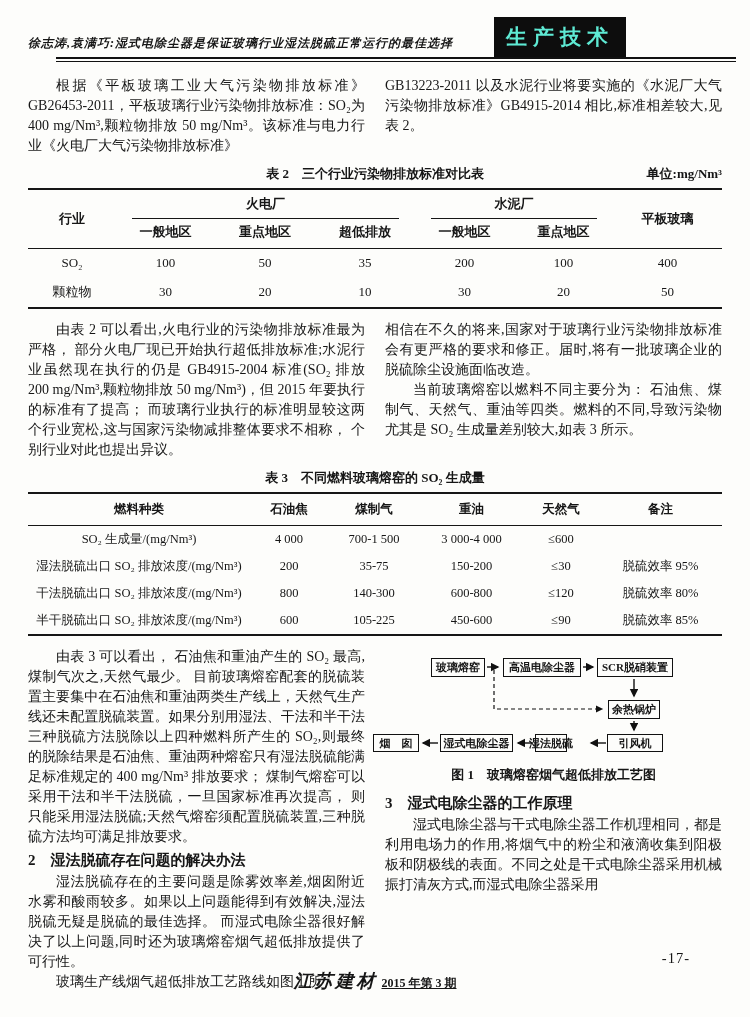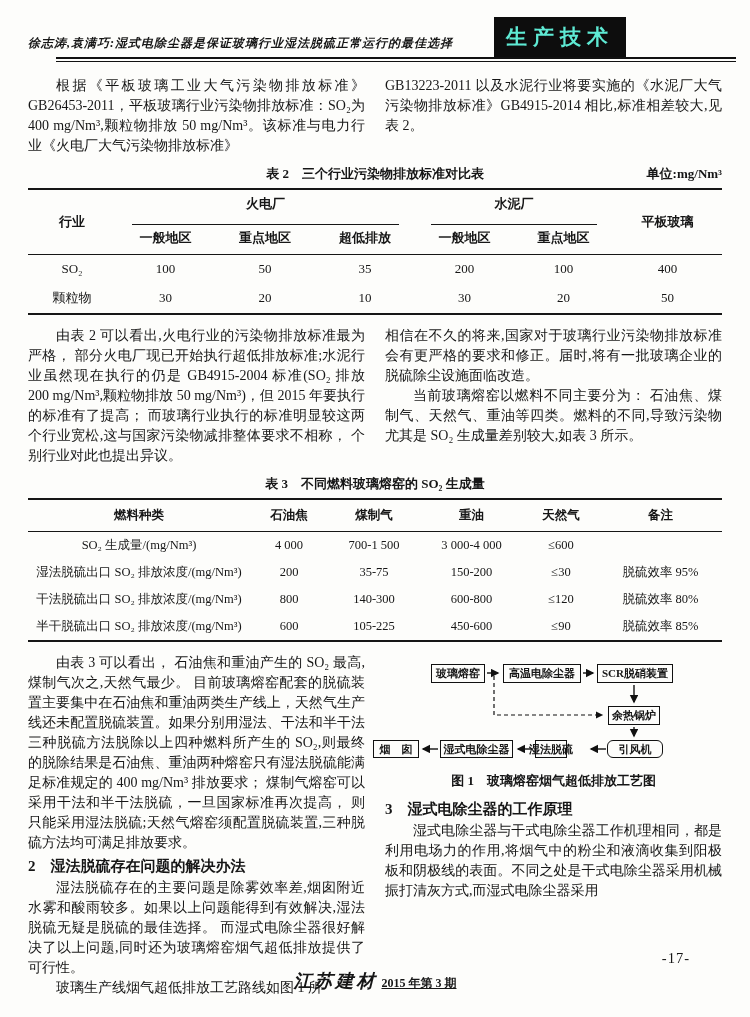--- a/index.html
+++ b/index.html
@@ -41,21 +41,21 @@
   
   .tbl-block{margin:9px 0 0;}
   .tbl-caption{position:relative;text-align:center;font-size:13px;font-weight:bold;margin-bottom:5px;}
   .tbl-unit{position:absolute;right:0;top:0;font-weight:bold;font-size:13px;}
   table{width:100%;border-collapse:collapse;table-layout:fixed;}
   .t2{border-top:2.5px solid #161616;border-bottom:2.5px solid #161616;font-size:13px;}
   .t2 th{font-weight:bold;padding:6px 2px;}
   .t2 td{padding:6px 2px;text-align:center;}
   .t2 .rspan{border-bottom:1.5px solid #161616;}
   .t2 .grp{padding:5px 16px 0;}
-  .t2 .grp span{display:block;padding-bottom:11px;border-bottom:1.2px solid #161616;}
+  .t2 .grp span{display:block;padding-bottom:5px;border-bottom:1.2px solid #161616;}
   .t2 .subhead th{border-bottom:1.5px solid #161616;padding:4px 2px 7px;}
   .t3{border-top:2.5px solid #161616;border-bottom:2.5px solid #161616;font-size:12.5px;}
   .t3 th{font-weight:bold;border-bottom:1.5px solid #161616;padding:7px 2px;}
   .t3 td{padding:5px 2px;text-align:center;white-space:nowrap;}
   
   .fig{position:relative;width:312px;height:101px;margin:8px 0 0 -16px;}
   .fig svg{position:absolute;left:0;top:0;}
   .fbox{
     position:absolute;box-sizing:border-box;border:1.5px solid #111;background:#fdfdfb;
     font-size:11px;font-weight:bold;line-height:1;
@@ -239,21 +239,21 @@
             <line x1="265" y1="66" x2="265" y2="75" stroke="#111" stroke-width="1.4" marker-end="url(#ah)"></line>
             <polyline points="125,15 125,54 233,54" fill="none" stroke="#111" stroke-width="1.2" stroke-dasharray="4,3" marker-end="url(#ah)"></polyline>
             <line x1="237" y1="88" x2="222" y2="88" stroke="#111" stroke-width="1.4" marker-end="url(#ah)"></line>
             <line x1="164" y1="88" x2="149" y2="88" stroke="#111" stroke-width="1.4" marker-end="url(#ah)"></line>
             <line x1="69" y1="88" x2="54" y2="88" stroke="#111" stroke-width="1.4" marker-end="url(#ah)"></line>
           </svg>
           <div class="fbox" style="left:62px;top:3px;width:54px;height:19px;">玻璃熔窑</div>
           <div class="fbox" style="left:134px;top:3px;width:78px;height:19px;">高温电除尘器</div>
           <div class="fbox" style="left:228px;top:3px;width:76px;height:19px;">SCR脱硝装置</div>
           <div class="fbox" style="left:239px;top:45px;width:52px;height:19px;">余热锅炉</div>
-          <div class="fbox" style="left:238px;top:79px;width:56px;height:18px;border-radius:6px;">引风机</div>
+          <div class="fbox" style="left:238px;top:79px;width:56px;height:18px;">引风机</div>
           <div class="fbox" style="left:166px;top:79px;width:32px;height:18px;">湿法脱硫</div>
           <div class="fbox" style="left:71px;top:79px;width:73px;height:18px;">湿式电除尘器</div>
           <div class="fbox" style="left:4px;top:79px;width:46px;height:18px;">烟　囱</div>
         </div>
         <div class="fig-caption">图 1　玻璃熔窑烟气超低排放工艺图</div>
 
         <h2 class="sec-heading" style="margin-top:8px;">3　湿式电除尘器的工作原理</h2>
         <p class="para indent">湿式电除尘器与干式电除尘器工作机理相同，都是利用电场力的作用,将烟气中的粉尘和液滴收集到阳极板和阴极线的表面。不同之处是干式电除尘器采用机械振打清灰方式,而湿式电除尘器采用</p>
       </div>
     </div>

